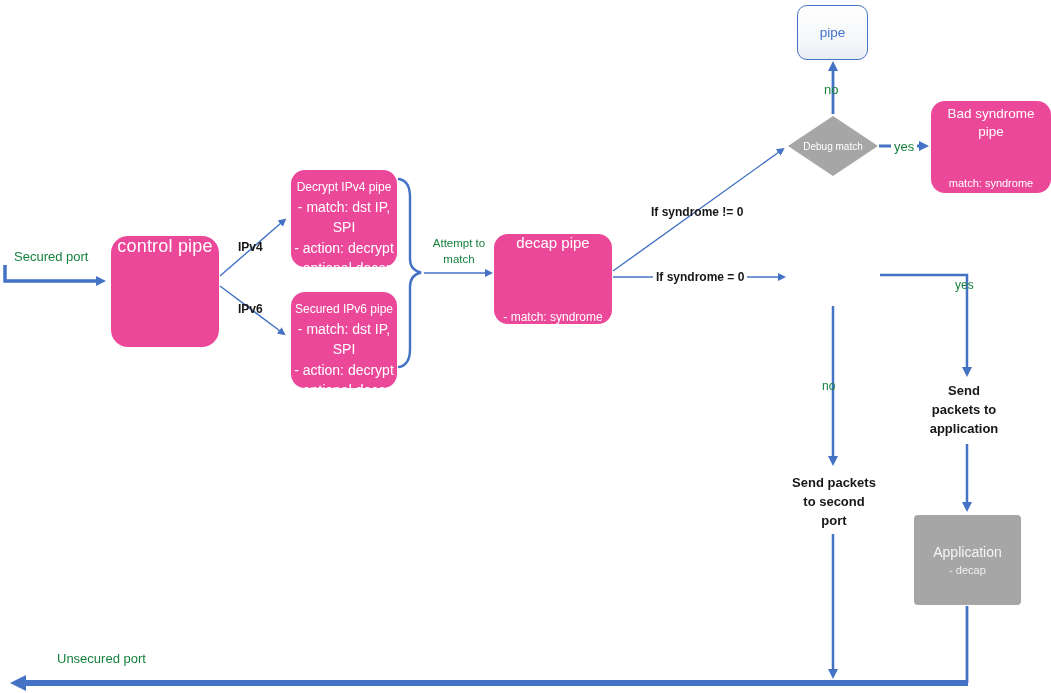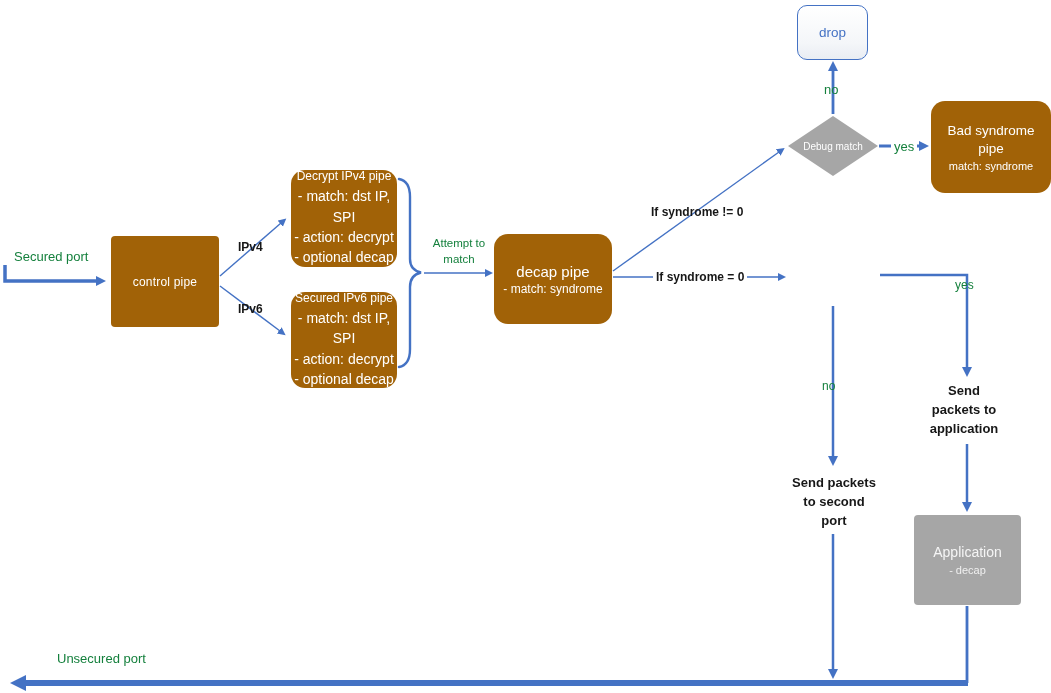--- a/index.html
+++ b/index.html
@@ -2,24 +2,24 @@
 <html><head>
 <meta charset="utf-8">
 <style>
   html,body{margin:0;padding:0;background:#ffffff;}
   body{font-family:"Liberation Sans",sans-serif;}
   .canvas{position:relative;width:1051px;height:693px;background:#ffffff;overflow:hidden;}
   .layer{position:absolute;left:0;top:0;pointer-events:none;}
 
   .node{position:absolute;box-sizing:border-box;display:flex;flex-direction:column;
         align-items:center;justify-content:center;text-align:center;color:#ffffff;}
-  .blue-box{background:#a16207;border-radius:14px;}
+  .blue-box{background:#ec4899;border-radius:14px;justify-content:space-between;}
   .gray-box{background:#A6A6A6;border-radius:4px;}
 
-  .control-pipe{left:111px;top:236px;width:108px;height:91px;border-radius:4px;font-size:12px;letter-spacing:.2px;}
+  .control-pipe{left:111px;top:236px;width:108px;height:111px;border-radius:17px;font-size:18px;letter-spacing:.2px;}
   .decrypt-box{left:291px;top:170px;width:106px;height:97px;padding:10px 2px;}
   .decrypt-box.v6{top:292px;height:96px;}
   .decrypt-title{font-size:12px;margin-bottom:3px;}
   .decrypt-line{font-size:14px;line-height:1.45;}
   .decap-pipe{left:494px;top:234px;width:118px;height:90px;}
   .decap-title{font-size:15px;margin-bottom:2px;}
   .decap-sub{font-size:12px;}
   .bad-syndrome{left:931px;top:101px;width:120px;height:92px;padding:4px 6px;}
   .bad-title{font-size:13.5px;line-height:1.35;}
   .bad-sub{font-size:11px;margin-top:2px;}
@@ -120,21 +120,21 @@
     <div class="decap-title">decap pipe</div>
     <div class="decap-sub">- match: syndrome</div>
   </div>
 
   <div class="diamond debug-diamond">
     <div class="shape"></div>
     <div class="dlabel">Debug match</div>
   </div>
 
   <div class="node drop-box">
-    <span>drop</span>
+    <span>pipe</span>
   </div>
 
   <div class="node blue-box bad-syndrome">
     <div class="bad-title">Bad syndrome pipe</div>
     <div class="bad-sub">match: syndrome</div>
   </div>
 
 
   <div class="node gray-box application">
     <div class="app-title">Application</div>

